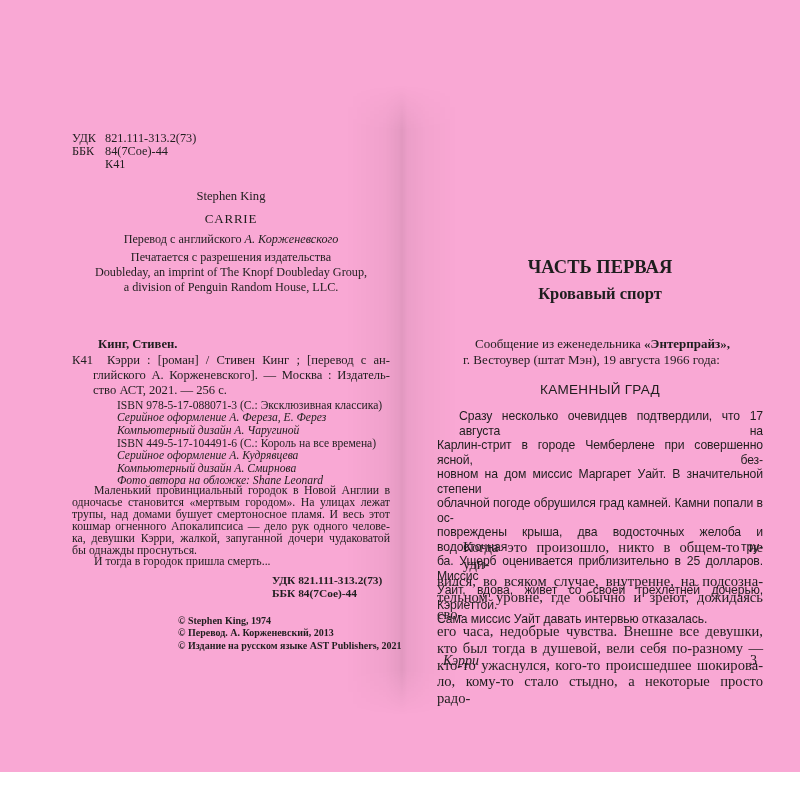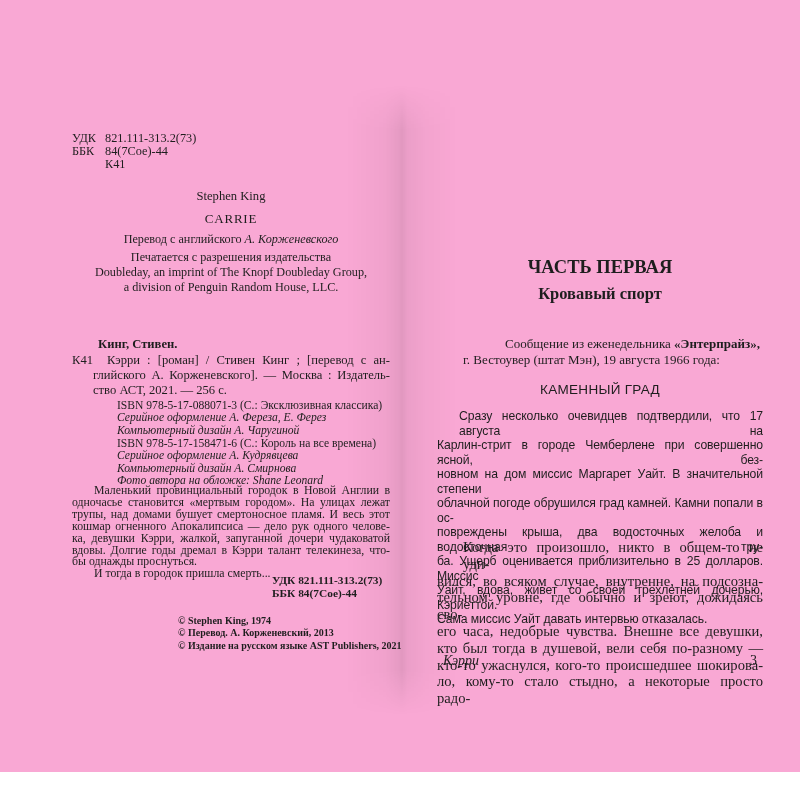--- a/index.html
+++ b/index.html
@@ -34,21 +34,21 @@
   #isbn1{left:117px;top:400px;font-size:11.6px;line-height:12.4px;}
   #isbn2{left:117px;top:438px;font-size:11.6px;line-height:12.4px;}
   #annotation{left:72px;top:485px;width:318px;font-size:11.8px;line-height:11.9px;}
   #annotation .ind{padding-left:22px;}
   #udk-bottom{left:272px;top:574px;font-size:11.4px;line-height:12.8px;}
   #copyright{left:178px;top:615px;font-size:10px;line-height:12.3px;}
   
   #part-title{left:437px;top:257px;width:326px;font-size:18.5px;}
   #part-subtitle{left:437px;top:284px;width:326px;font-size:16.5px;}
   #epigraph{left:437px;top:336px;width:326px;font-size:13px;line-height:15.8px;}
-  #epigraph .e1{margin-left:68px;}
+  #epigraph .e1{margin-left:38px;}
   #epigraph .e2{margin-left:26px;}
   #news-headline{left:437px;top:382px;width:326px;font-size:13.5px;letter-spacing:0.3px;}
   #news{left:437px;top:409px;width:326px;font-size:12.2px;line-height:14.5px;letter-spacing:-0.1px;}
   #news .ind{padding-left:22px;}
   #body-text{left:437px;top:539px;width:326px;font-size:14.6px;line-height:16.8px;word-spacing:1px;}
   #body-text .ind{padding-left:26px;}
   #page-footer{left:443px;top:653px;width:314px;font-size:14px;display:flex;justify-content:space-between;text-align:center;}
 </style>
 </head>
 <body>
@@ -93,33 +93,32 @@
       <div>ство АСТ, 2021. — 256 с.</div>
     </div>
 
     <div id="isbn1" class="abs">
       <div>ISBN 978-5-17-088071-3 (С.: Эксклюзивная классика)</div>
       <div class="i">Серийное оформление А. Фереза, Е. Ферез</div>
       <div class="i">Компьютерный дизайн А. Чаругиной</div>
     </div>
 
     <div id="isbn2" class="abs">
-      <div>ISBN 978-5-17-158471-6 (С.: Король на все времена)</div>
+      <div>ISBN 449-5-17-104491-6 (С.: Король на все времена)</div>
       <div class="i">Серийное оформление А. Кудрявцева</div>
       <div class="i">Компьютерный дизайн А. Смирнова</div>
       <div class="i">Фото автора на обложке: Shane Leonard</div>
     </div>
 
     <div id="annotation" class="abs">
       <div class="ind stretch">Маленький провинциальный городок в Новой Англии в</div>
       <div class="stretch">одночасье становится «мертвым городом». На улицах лежат</div>
       <div class="stretch">трупы, над домами бушует смертоносное пламя. И весь этот</div>
       <div class="stretch">кошмар огненного Апокалипсиса — дело рук одного челове-</div>
       <div class="stretch">ка, девушки Кэрри, жалкой, запуганной дочери чудаковатой</div>
-      <div class="stretch">вдовы. Долгие годы дремал в Кэрри талант телекинеза, что-</div>
       <div>бы однажды проснуться.</div>
       <div class="ind">И тогда в городок пришла смерть...</div>
     </div>
 
     <div id="udk-bottom" class="abs b">
       <div>УДК 821.111-313.2(73)</div>
       <div>ББК 84(7Сое)-44</div>
     </div>
 
     <div id="copyright" class="abs b">

